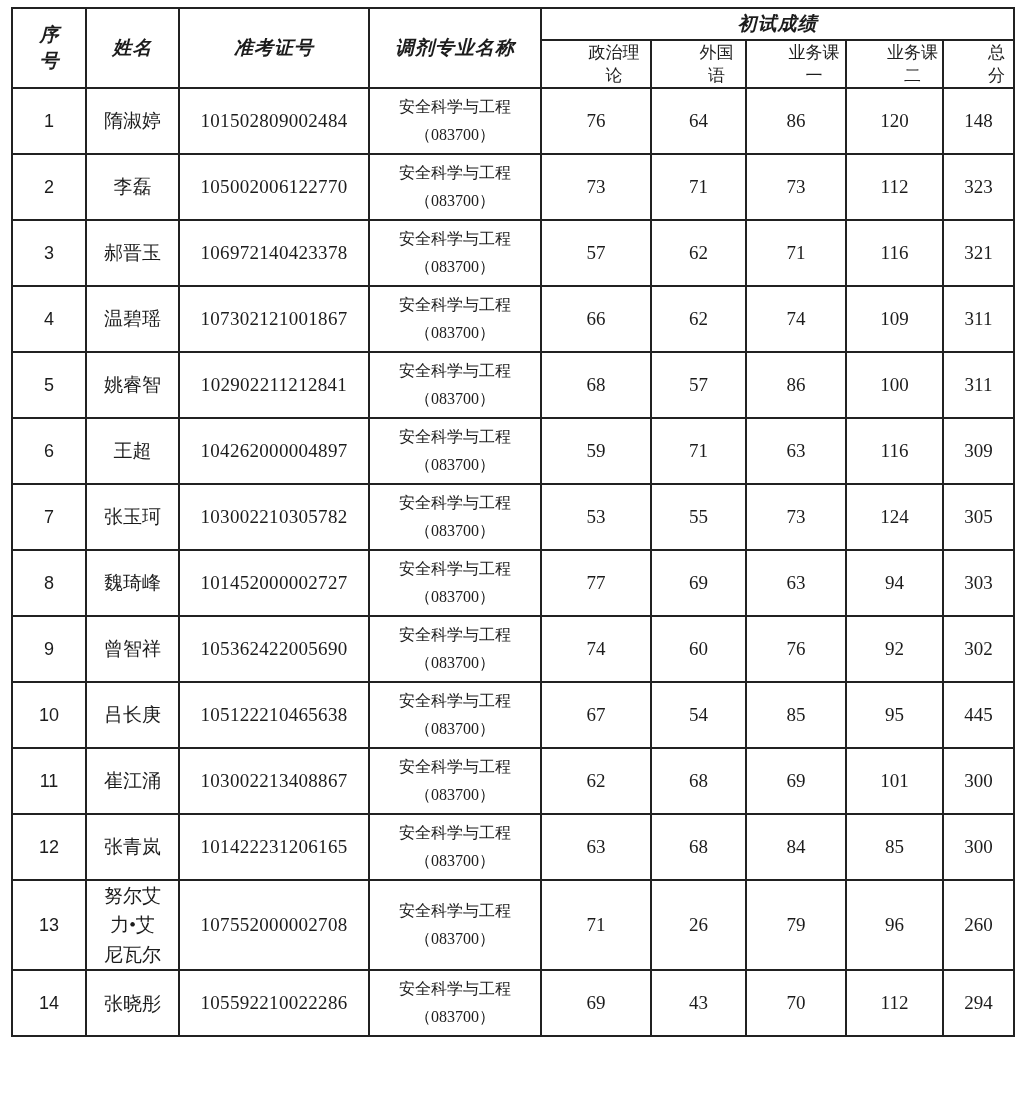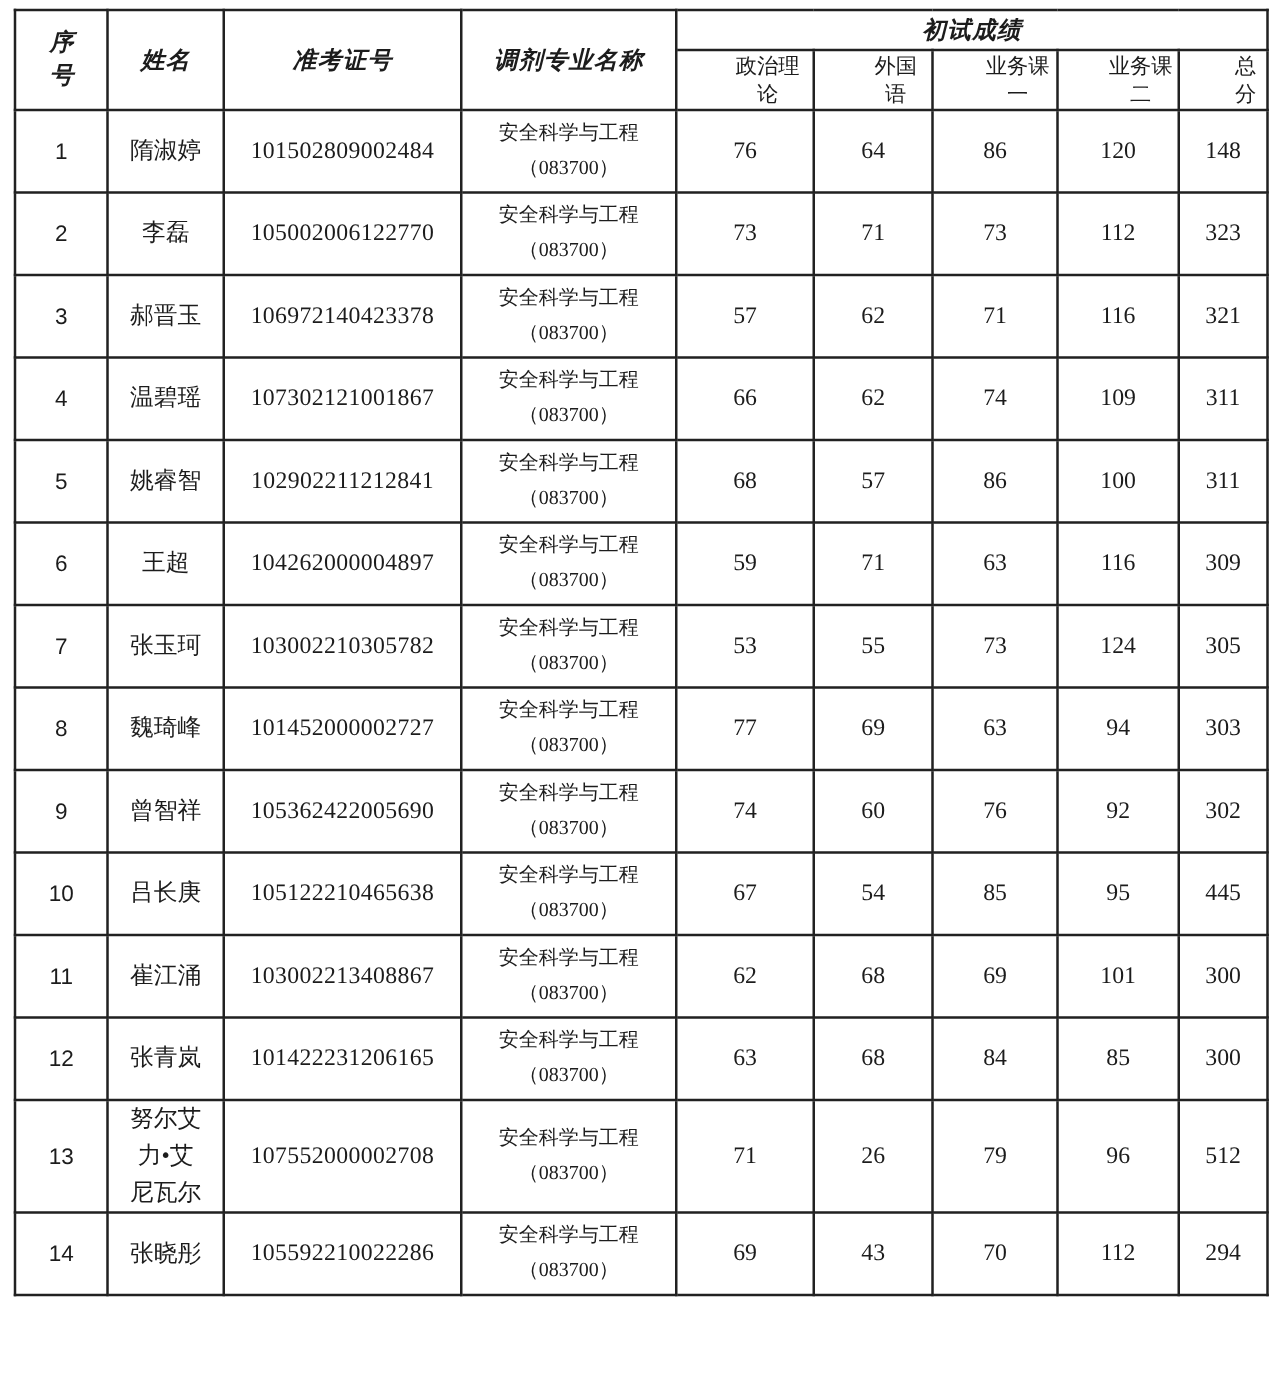--- a/index.html
+++ b/index.html
@@ -281,21 +281,21 @@
     <td class="c-name">努尔艾力•艾尼瓦尔</td>
     <td class="c-id">107552000002708</td>
     <td class="c-major">
       <div>安全科学与工程</div>
       <div>（083700）</div>
     </td>
     <td class="c-score">71</td>
     <td class="c-score">26</td>
     <td class="c-score">79</td>
     <td class="c-score">96</td>
-    <td class="c-score">512</td>
+    <td class="c-score">260</td>
   </tr>
         <tr>
     <td class="c-index">14</td>
     <td class="c-name">张晓彤</td>
     <td class="c-id">105592210022286</td>
     <td class="c-major">
       <div>安全科学与工程</div>
       <div>（083700）</div>
     </td>
     <td class="c-score">69</td>

